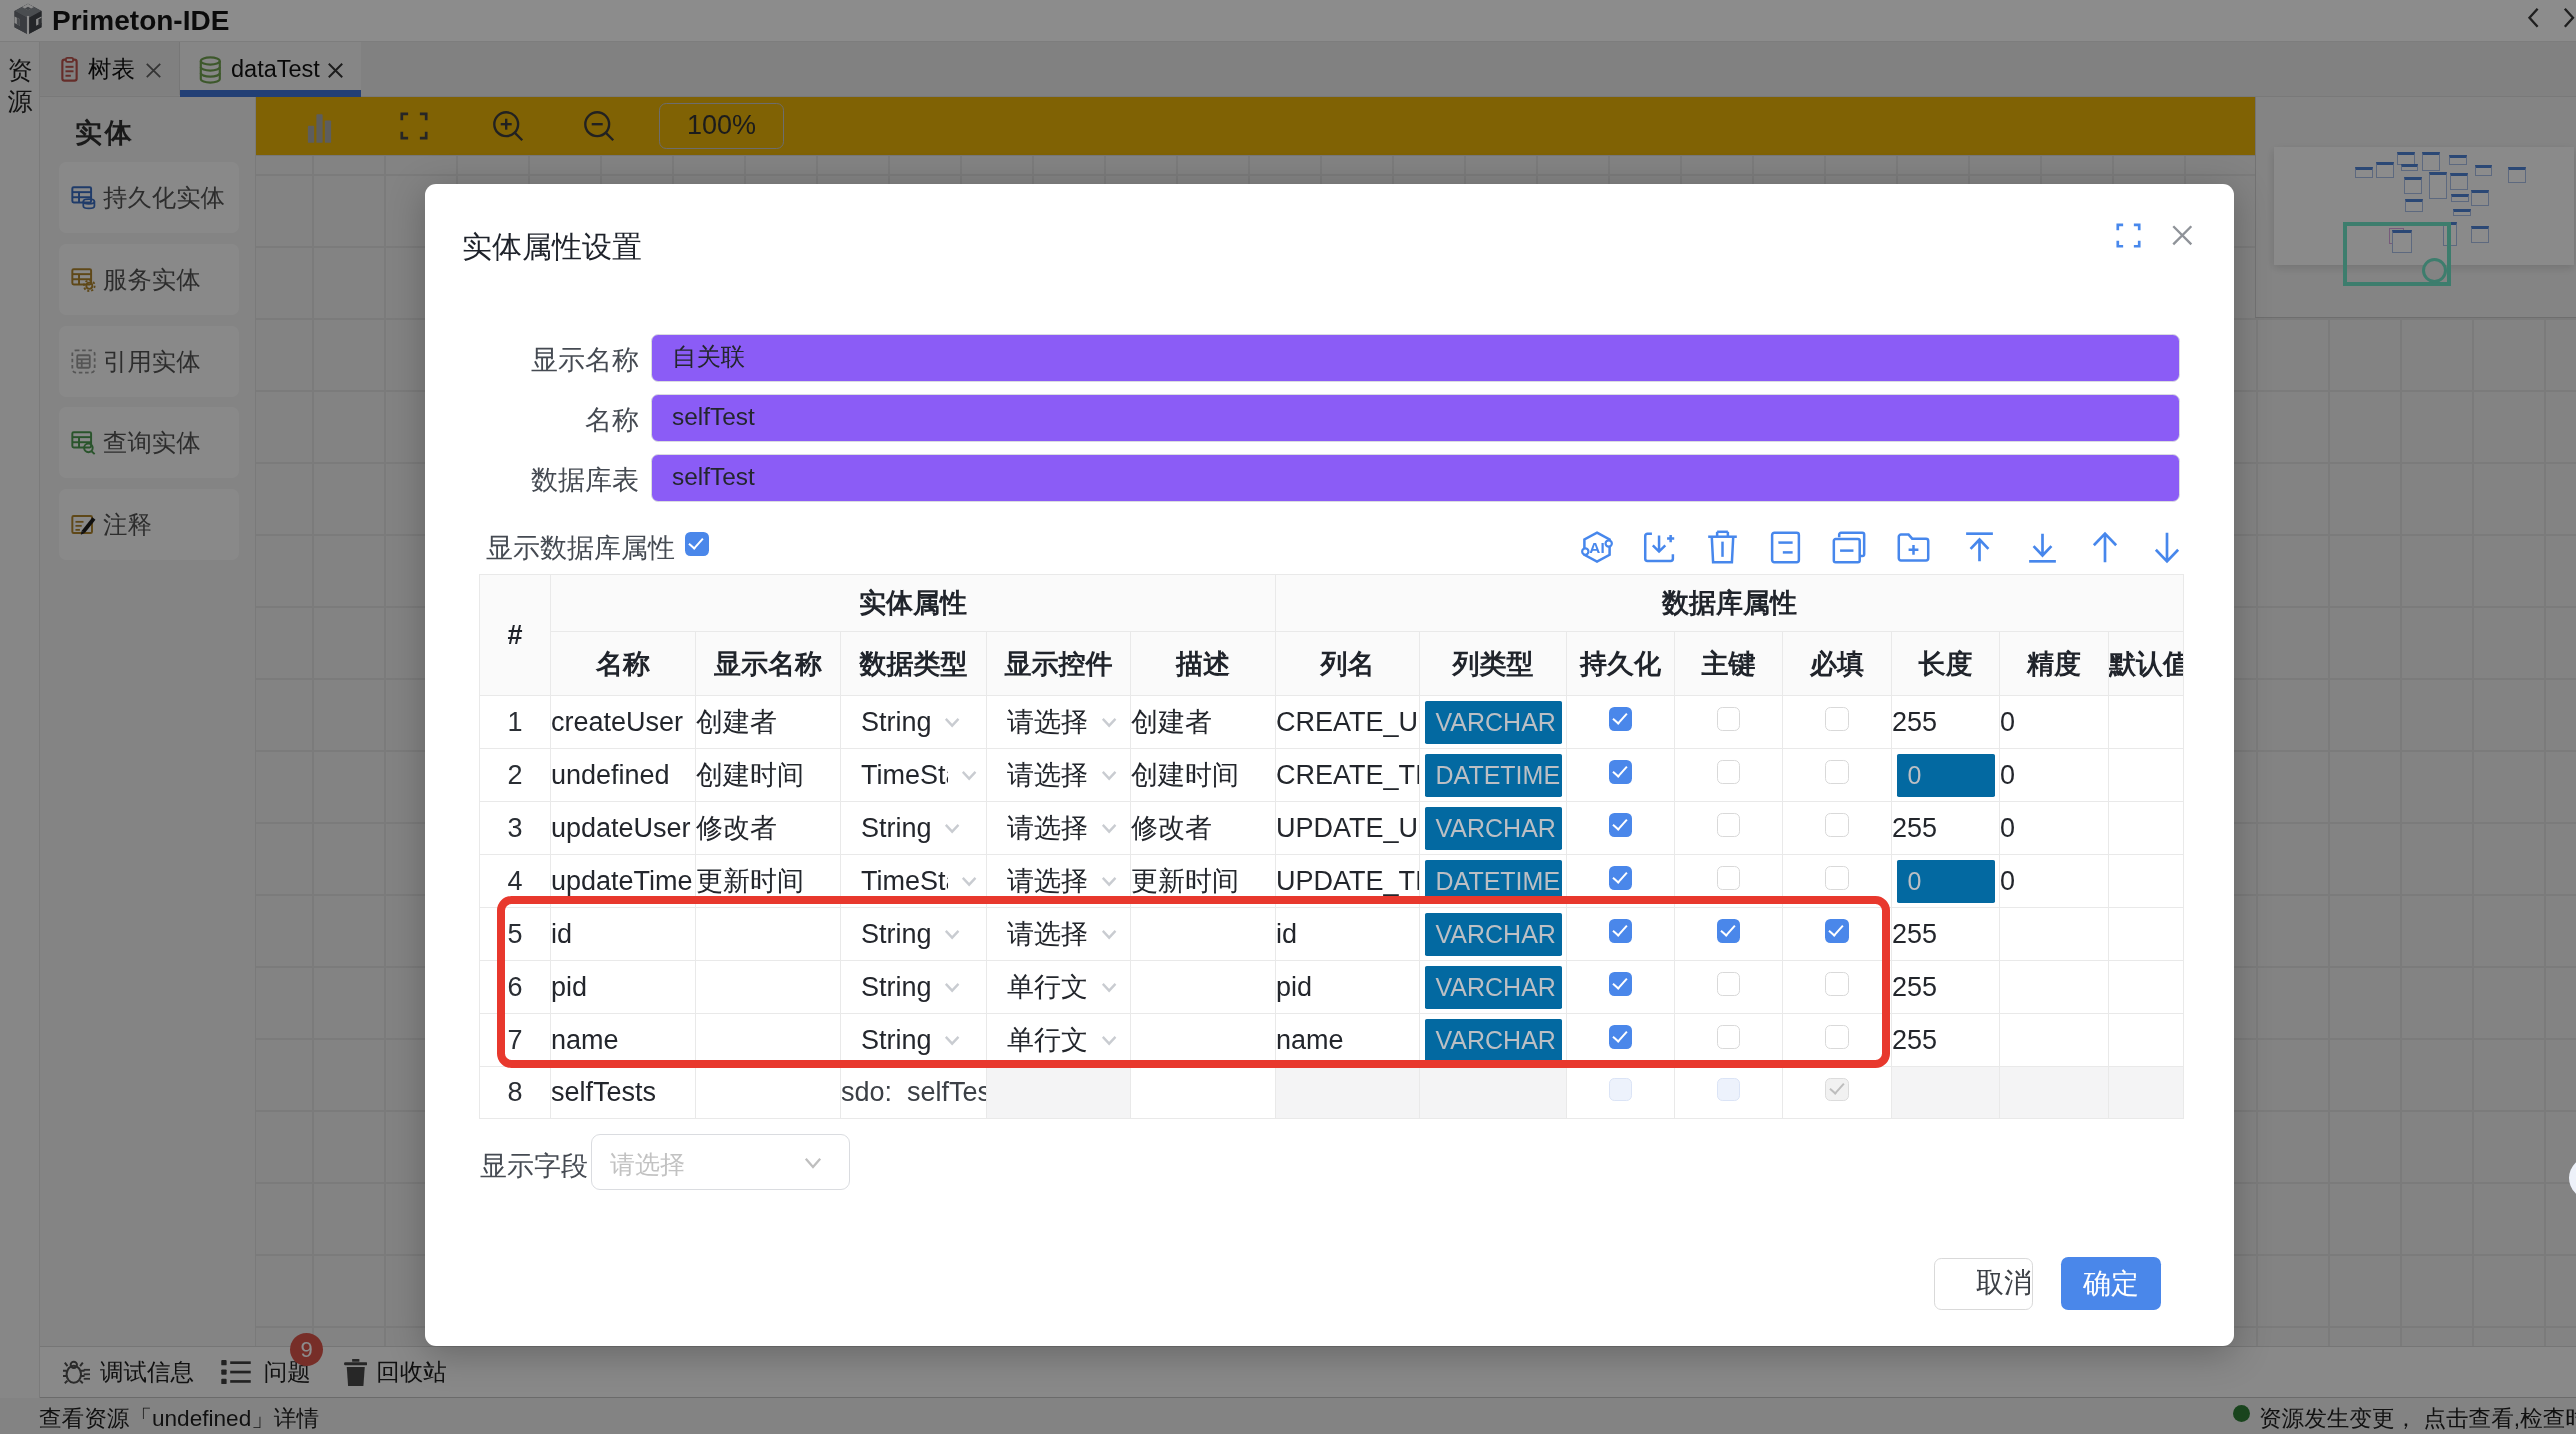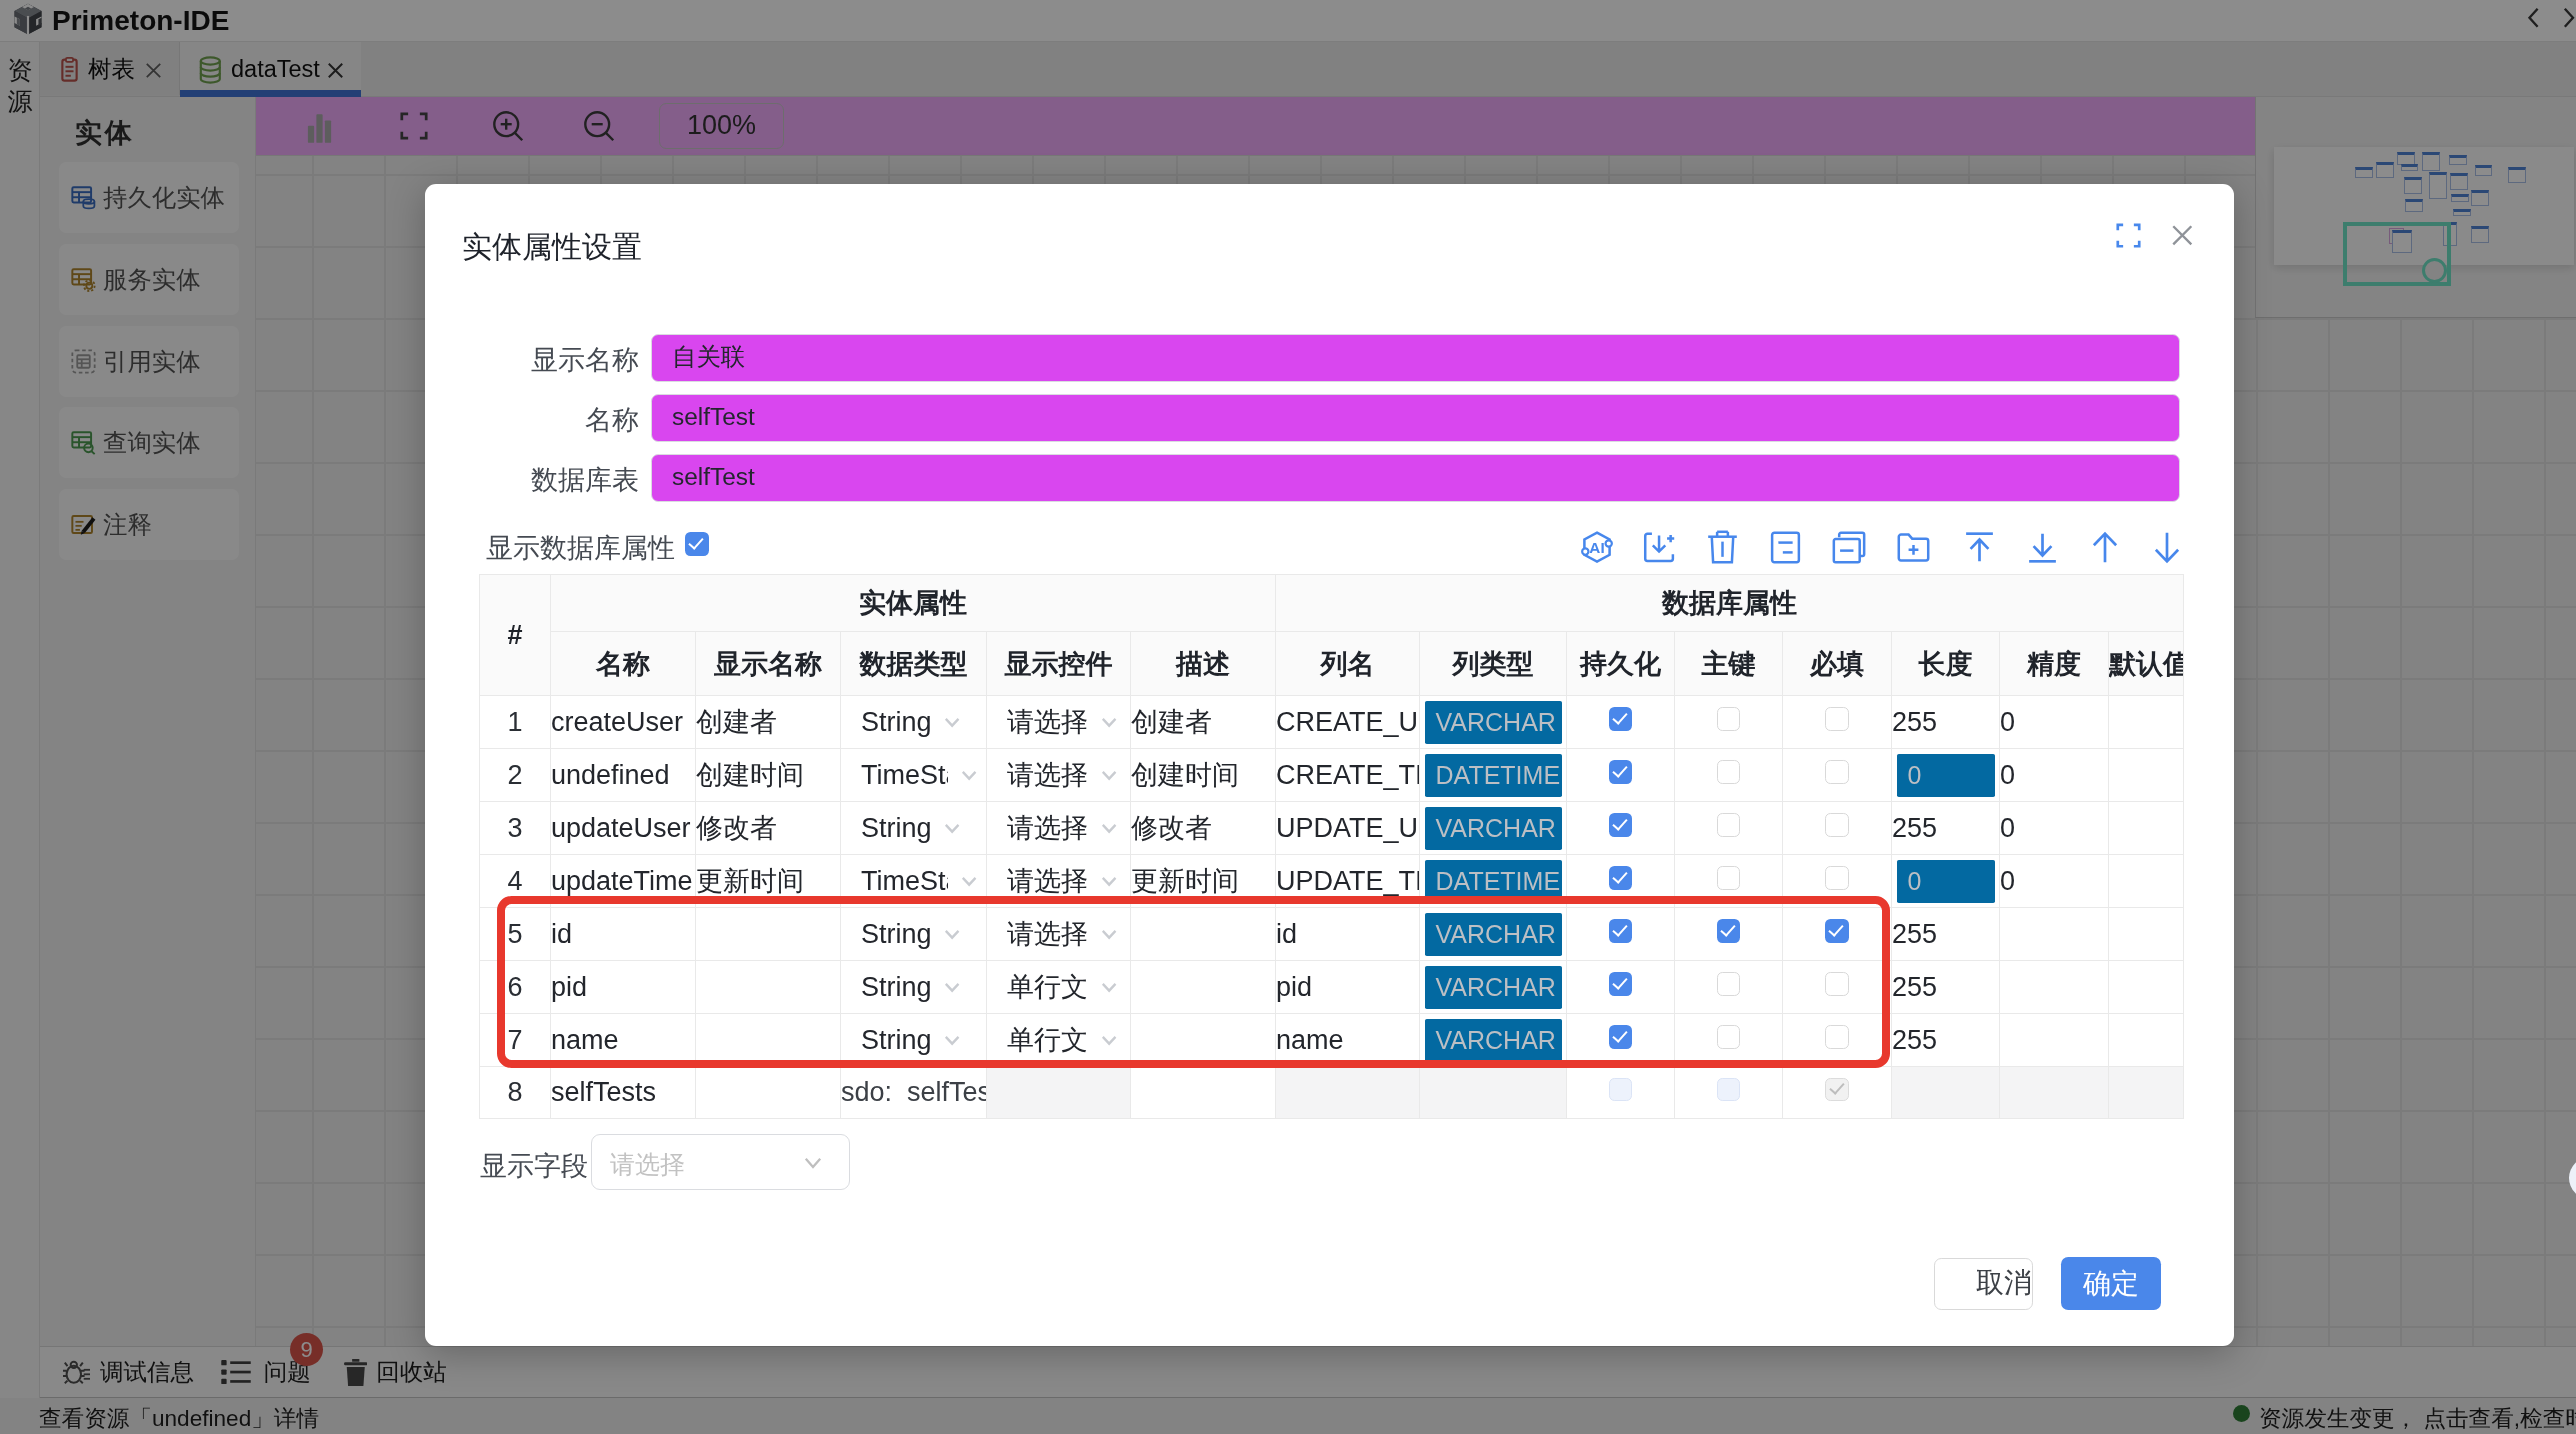--- a/index.html
+++ b/index.html
@@ -21,21 +21,21 @@
 
 #lpanel{position:absolute;left:40px;top:97px;width:216px;height:1249px;background:#f0f0f0;border-right:1.8px solid #dfdfdf}
 #lpanel .ltitle{position:absolute;left:35px;top:18px;font-size:27px;font-weight:700;color:#303030;letter-spacing:2.7px}
 .lcard{position:absolute;left:19px;width:180px;height:71px;border-radius:7.2px;background:#fafafa;display:flex;align-items:center}
 .lcard svg{margin-left:11.8px;flex:none}
 .lcard span{margin-left:7.2px;font-size:24.4px;color:#525252;white-space:nowrap}
 
 #canvas{position:absolute;left:256px;top:97px;width:2320px;height:1249px;background-color:#eeeeee;
 background-image:linear-gradient(to right,#e1e1e1 1.8px,transparent 1.8px),linear-gradient(to bottom,#e1e1e1 1.8px,transparent 1.8px);
 background-size:72px 72px;background-position:56px 77px}
-#ctoolbar{position:absolute;left:256px;top:97px;width:1999px;height:59px;background:#f0abfc;border-bottom:1.8px solid #d9d9d9}
+#ctoolbar{position:absolute;left:256px;top:97px;width:1999px;height:59px;background:#eab308;border-bottom:1.8px solid #d9d9d9}
 #zoombox{position:absolute;left:403px;top:6.3px;width:125px;height:46px;border:1.8px solid #c6c6c6;border-radius:7.2px;text-align:center;line-height:43px;font-size:27px;color:#333}
 
 #minimap{position:absolute;left:2255px;top:97px;width:321px;height:221px;background:#f1f1f1;border-left:1.8px solid #d2d2d2;border-bottom:1.8px solid #c9c9c9}
 #mmap{position:absolute;left:18px;top:50px;width:300px;height:118px;background:#fbfbfb;box-shadow:0 2.7px 9px rgba(0,0,0,.14)}
 .mb{position:absolute;background:#fff;border:0.9px solid #a9c0e8;border-top:3.6px solid #4f83d6}
 #mviewport{position:absolute;left:69px;top:75px;width:108px;height:64px;border:4.5px solid #6fe3c6}
 #mcircle{position:absolute;left:148px;top:111px;width:25px;height:25px;border-radius:50%;border:3.6px solid #6fe3c6;background:#eeeeee}
 
 #dbgbar{position:absolute;left:40px;top:1346px;width:2536px;height:52px;background:#f9f9f9;border-top:1.8px solid #d8d8d8;border-bottom:1.8px solid #c4c4c4;display:flex;align-items:center}
 #dbgbar .t{font-size:23.5px;color:#202020;white-space:nowrap}
@@ -43,21 +43,21 @@
 #statusbar{position:absolute;left:0;top:1398px;width:2576px;height:36px;background:#efefef}
 #statusbar .lt{position:absolute;left:39px;top:4.5px;font-size:22.6px;color:#1f1f1f}
 #statusbar .rt{position:absolute;left:2259px;top:4.5px;font-size:22.6px;color:#1f1f1f;white-space:nowrap}
 #gdot{position:absolute;left:2233px;top:7.2px;width:17px;height:17px;border-radius:50%;background:#2f7d36}
 
 #mask{position:absolute;left:0;top:0;width:2576px;height:1435px;background:rgba(0,0,0,.45);z-index:50}
 #fab{position:absolute;left:2569px;top:1157px;width:42px;height:42px;border-radius:50%;background:#edf1f9;z-index:70}
 #modal{position:absolute;left:425px;top:184px;width:1809px;height:1162px;background:#fff;border-radius:11px;box-shadow:0 7.2px 36px rgba(0,0,0,.25);z-index:60}
 #mtitle{position:absolute;left:37px;top:43px;font-size:30px;font-weight:400;color:#1e222a}
 .flabel{position:absolute;width:181px;text-align:right;font-size:27px;color:#454a52;left:33px}
-.finput{position:absolute;left:226px;width:1529px;height:48px;border:1.8px solid #dadce0;border-radius:7.2px;font-size:24.4px;color:#23262d;line-height:44px;padding-left:20px;background:#d946ef}
+.finput{position:absolute;left:226px;width:1529px;height:48px;border:1.8px solid #dadce0;border-radius:7.2px;font-size:24.4px;color:#23262d;line-height:44px;padding-left:20px;background:#8b5cf6}
 #showdb{position:absolute;left:61px;top:346px;font-size:27px;color:#454a52}
 .cb{display:inline-block;width:23.5px;height:23.5px;border-radius:5.4px;position:relative}
 .cb.on{background:#4a87ea}
 .cb.on:after{content:"";position:absolute;left:7.2px;top:2.7px;width:6.3px;height:11.8px;border:solid #fff;border-width:0 2.7px 2.7px 0;transform:rotate(42deg)}
 .cb.off{background:#fff;border:1.8px solid #d9d9d9}
 .cb.dis{background:#edf2fc;border:1.8px solid #dbe4f6}
 .cb.dison{background:#f1f1f1;border:1.8px solid #dcdcdc}
 .cb.dison:after{content:"";position:absolute;left:6.3px;top:1.8px;width:6.3px;height:11.8px;border:solid #bdbdbd;border-width:0 2.7px 2.7px 0;transform:rotate(42deg)}
 
 #etable{position:absolute;left:54px;top:390px;width:1700px;border-collapse:collapse;table-layout:fixed;font-size:27px;color:#23262c}

